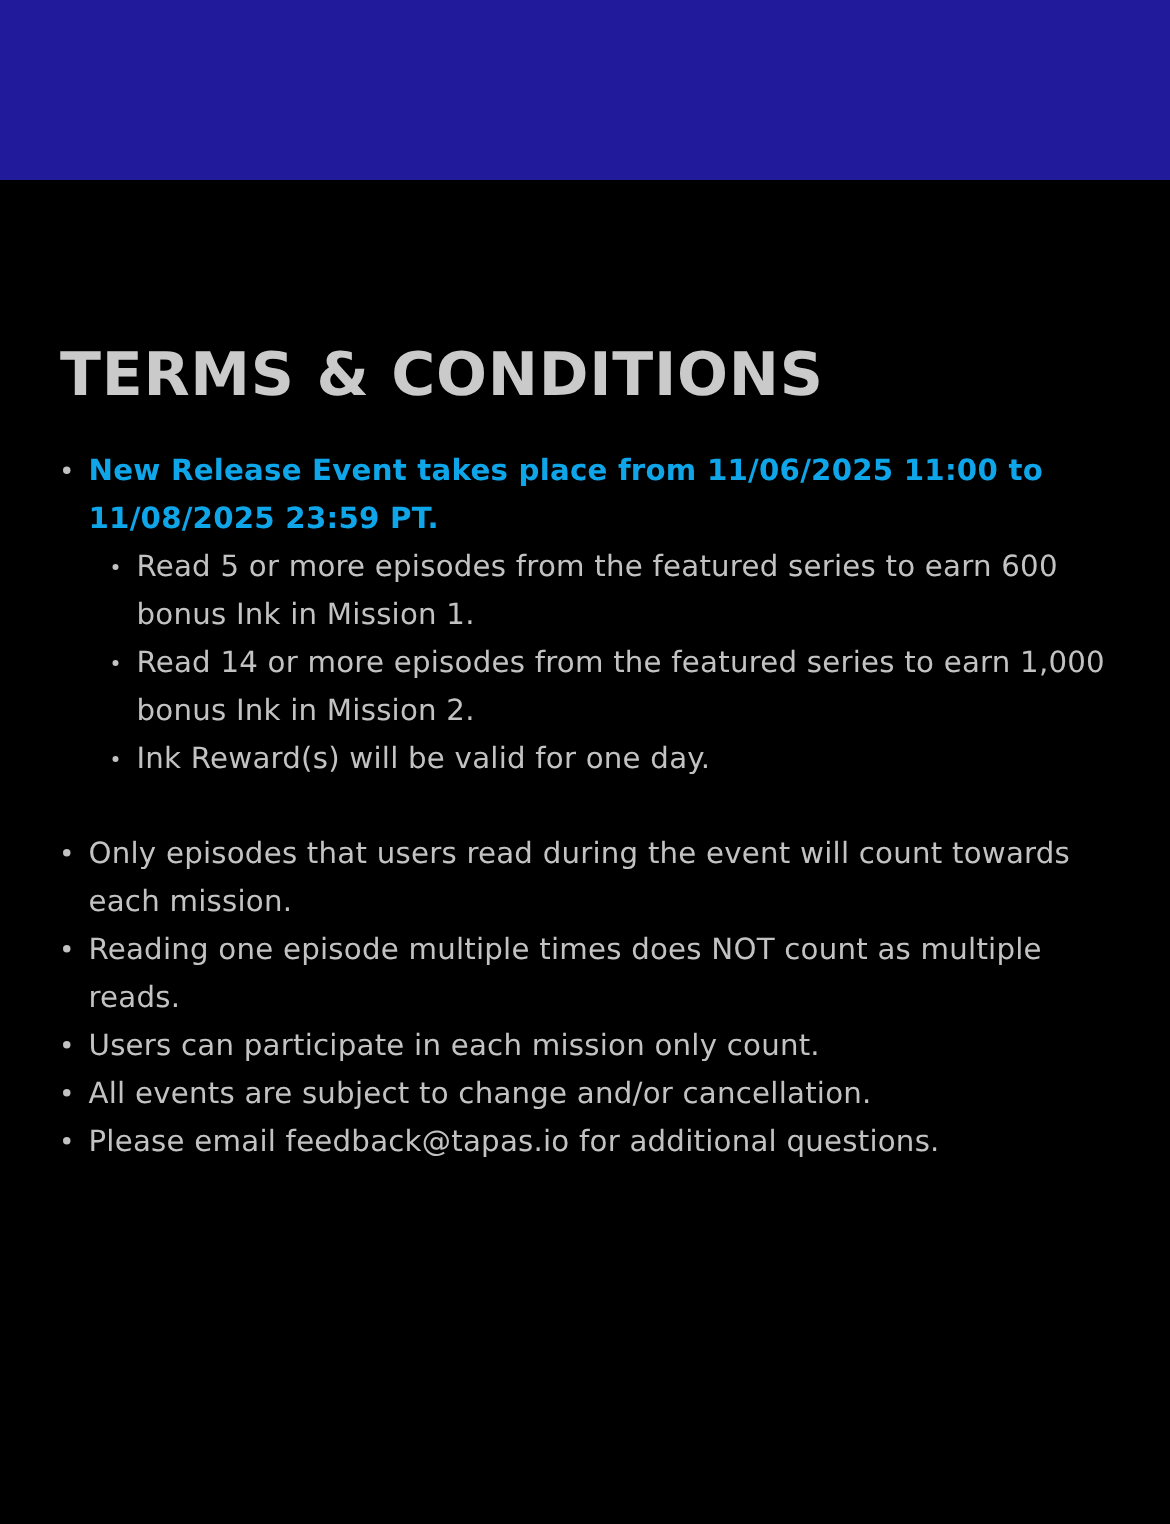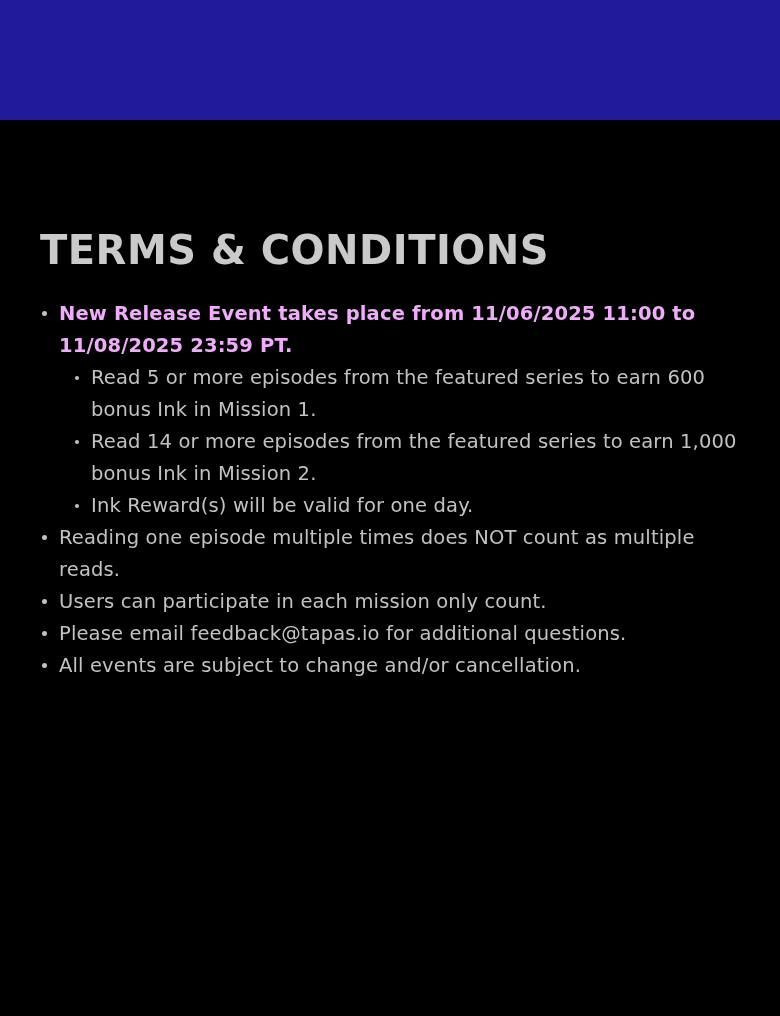--- a/index.html
+++ b/index.html
@@ -43,21 +43,21 @@
     position: absolute;
     left: 2px;
     top: 13px;
     width: 5px;
     height: 5px;
     border-radius: 50%;
     background: #C2C2C2;
   }
   li.bold-item > .txt {
     font-weight: 700;
-    color: #f0abfc;
+    color: #0ea5e9;
   }
   li.bold-item::before { background: #C9C9C9; }
   ul.sub-list {
     margin-left: 13px;
   }
   ul.sub-list > li {
     position: relative;
     padding-left: 19px;
   }
   ul.sub-list > li::before {
@@ -90,26 +90,29 @@
         </li>
         <li>
           <span class="txt">Read 14 or more episodes from the featured series to earn 1,000 bonus Ink in Mission 2.</span>
         </li>
         <li>
           <span class="txt">Ink Reward(s) will be valid for one day.</span>
         </li>
       </ul>
     </li>
 
+    <li class="group-gap">
+      <span class="txt">Only episodes that users read during the event will count towards each mission.</span>
+    </li>
     <li>
       <span class="txt">Reading one episode multiple times does NOT count as multiple reads.</span>
     </li>
     <li>
       <span class="txt">Users can participate in each mission only count.</span>
     </li>
     <li>
-      <span class="txt">Please email feedback@tapas.io for additional questions.</span>
+      <span class="txt">All events are subject to change and/or cancellation.</span>
     </li>
     <li>
-      <span class="txt">All events are subject to change and/or cancellation.</span>
+      <span class="txt">Please email feedback@tapas.io for additional questions.</span>
     </li>
   </ul>
 </main>
 
 </body></html>

